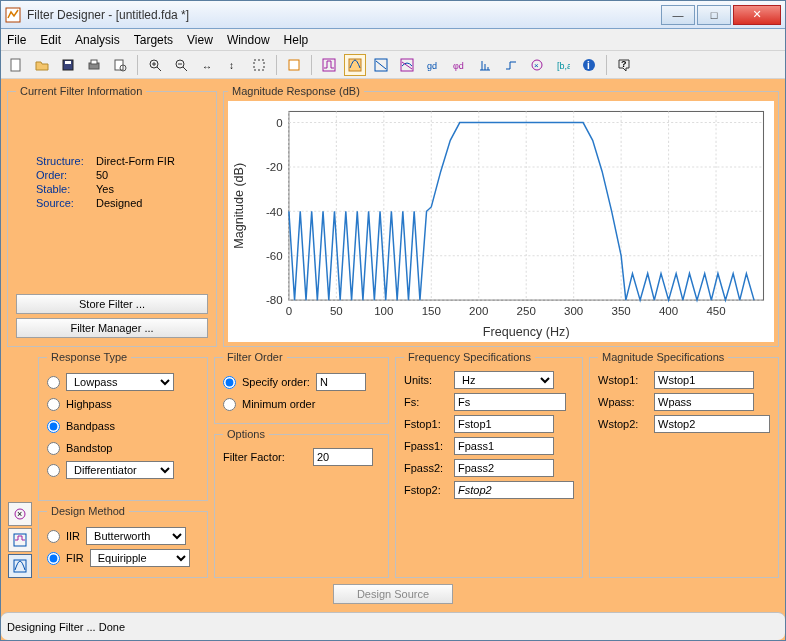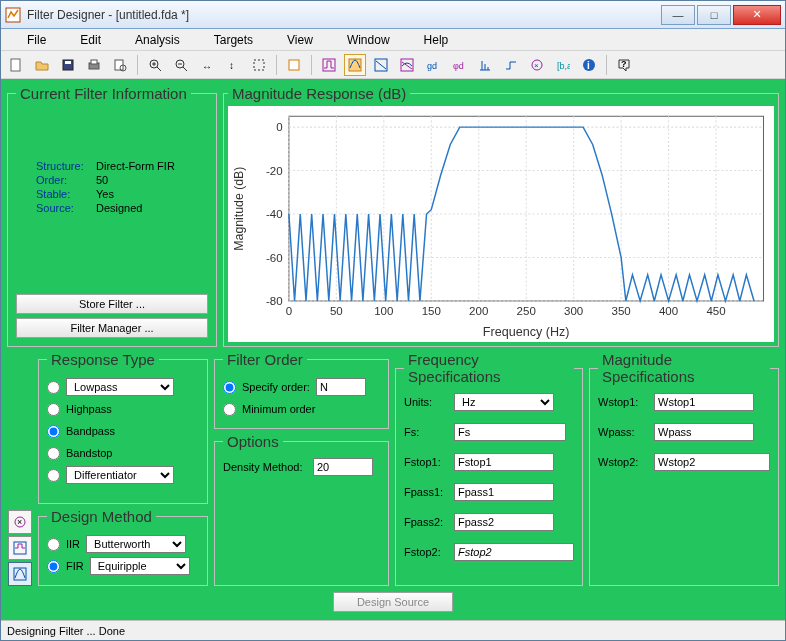--- a/index.html
+++ b/index.html
@@ -7,21 +7,21 @@
     margin: 0;
     font-family: "Segoe UI", Tahoma, sans-serif;
     font-size: 12px;
     background: #f0f0f0;
     color: #000;
   }
   .window {
     width: 786px;
     height: 641px;
     border: 1px solid #5a7ea0;
-    background: #22c55e;
+    background: #fdba74;
     display: flex;
     flex-direction: column;
   }
   .titlebar {
     height: 28px;
     background: linear-gradient(#f6f9fd, #d9e6f7);
     border-bottom: 1px solid #7da2c9;
     display: flex;
     align-items: center;
     padding: 0 4px;
@@ -42,21 +42,21 @@
   .menubar {
     height: 22px;
     background: #f0f0f0;
     border-bottom: 1px solid #d4d4d4;
     display: flex;
     align-items: center;
     padding: 0 6px;
     gap: 14px;
     font-size: 12px;
   }
-  .menubar span { cursor: default; margin-left: 20px; }
+  .menubar span { cursor: default; }
   .toolbar {
     height: 28px;
     background: #f0f0f0;
     border-bottom: 1px solid #d4d4d4;
     display: flex;
     align-items: center;
     padding: 0 4px;
     gap: 4px;
   }
   .tbtn {
@@ -68,21 +68,21 @@
   .content { flex:1; display:flex; flex-direction:column; padding:6px; gap:4px; }
   .row-upper { display:flex; gap:6px; height: 262px; }
   .row-lower { display:flex; gap:6px; flex:1; }
   fieldset {
     border: 1px solid #c0c0c0;
     border-radius: 0;
     padding: 8px;
     margin: 0;
     position: relative;
   }
-  legend { font-size: 15px; padding: 0 4px; color:#333; }
+  legend { font-size: 11px; padding: 0 4px; color:#333; }
   .filter-info { width: 210px; display:flex; flex-direction:column; }
   .filter-info .info-body { flex:1; padding-top:50px; }
   .info-row { display:flex; margin-bottom:2px; font-size:11px; }
   .info-row .lab { width:60px; color:#003399;margin-left:20px; }
   .info-row .val { color:#000; }
   .btn {
     border:1px solid #a0a0a0;
     background: linear-gradient(#fdfdfd,#e6e6e6);
     font-size: 11px;
     height: 20px;
@@ -106,25 +106,25 @@
   .dropdown, .txt {
     border:1px solid #7a7a7a;
     background:#fff;
     font-size:11px;
     height:18px;
     padding:0 3px;
     font-family: inherit;
   }
   .dropdown { width:108px; }
   .txt { width:80px; }
-  .spec-row { display:flex; align-items:center; gap:6px; font-size:11px; margin-bottom:12px; }
+  .spec-row { display:flex; align-items:center; gap:6px; font-size:11px; margin-bottom:4px; }
   .spec-row .lab { width:44px; }
   .statusbar {
-    height:20px; border-top:1px solid #c0c0c0; background:#f0f0f0;
-    font-size:11px; display:flex; align-items:center; padding:0 6px;
+    height:28px; border-top:1px solid #c0c0c0; background:#f0f0f0;
+    font-size:11px; display:flex; align-items:center; padding:0 6px;border-radius:7px;
   }
   .design-btn-row { display:flex; justify-content:center; padding:2px 0; }
   svg { display:block; }
 </style>
 </head>
 <body>
 
 <div class="window">
 
   <div class="titlebar">
@@ -435,21 +435,21 @@
                 <input class="txt" style="width: 50px;" value="N">
               </div>
             <div class="radio-row">
                 <input type="radio" name="fo" style="">
                 <span>Minimum order</span>
               </div>
           </fieldset>
           <fieldset style="flex:1">
             <legend>Options</legend>
             <div class="spec-row">
-                <span class="lab" style="width:84px">Density Method:</span>
+                <span class="lab" style="width:84px">Filter Factor:</span>
                 <input class="txt" style="width: 60px;" value="20">
               </div>
           </fieldset>
         </div>
 
         <fieldset style="width:175px">
           <legend>Frequency Specifications</legend>
           <div class="spec-row">
               <span class="lab">Units:</span>
               <select class="dropdown" style="width:100px"><option>Hz</option></select>

